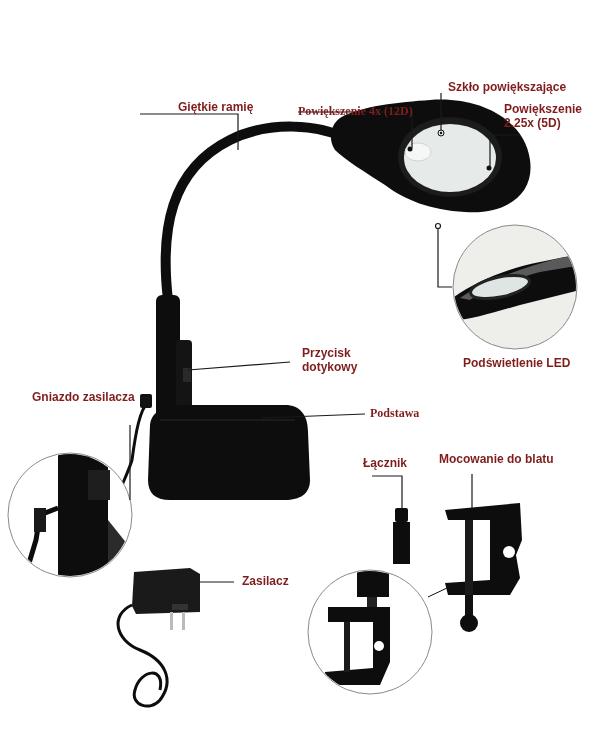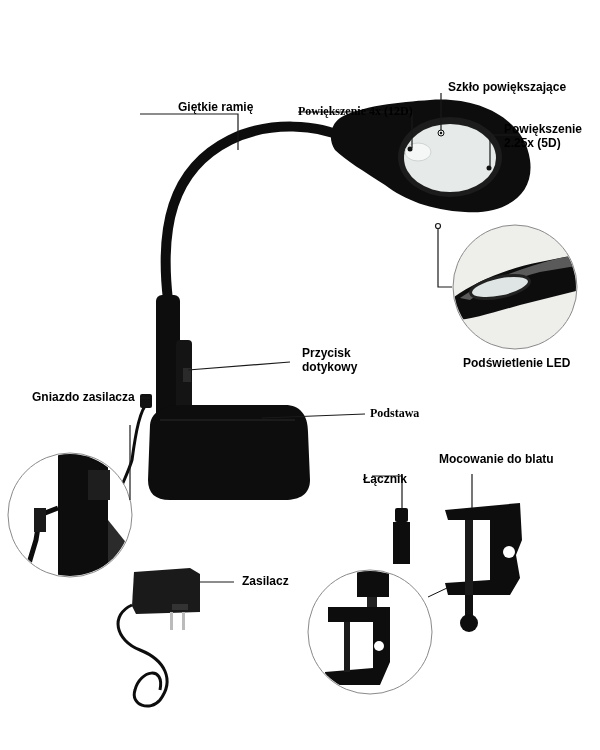--- a/index.html
+++ b/index.html
@@ -1,18 +1,18 @@
 <!DOCTYPE html>
 <html><head>
 <meta charset="utf-8">
 <style>
   html,body{margin:0;padding:0;background:#ffffff;}
   #canvas{position:relative;width:600px;height:750px;overflow:hidden;background:#fff;
     font-family:"Liberation Sans","DejaVu Sans",sans-serif;}
-  .lbl{position:absolute;font-weight:bold;font-size:12px;color:#000000;line-height:14px;white-space:nowrap;}
+  .lbl{position:absolute;font-weight:bold;font-size:12px;color:#7f1d1d;line-height:14px;white-space:nowrap;}
   svg.art{position:absolute;left:0;top:0;}
 </style>
 </head>
 <body>
 
 <div id="canvas">
 
   <svg class="art" width="600" height="750" viewBox="0 0 600 750">
 
     <path d="M168 300 C160 230 170 170 230 140 C270 120 320 125 345 138" stroke="#0d0d0d" stroke-width="10" fill="none" stroke-linecap="round"></path>
@@ -115,28 +115,28 @@
       <polyline points="130,425 130,500"></polyline>
       <polyline points="372,476 402,476 402,508"></polyline>
       <polyline points="472,474 472,508"></polyline>
       <polyline points="194,582 234,582"></polyline>
     </g>
   </svg>
 
   <div class="lbl" style="left:140px;top:100px;margin-left:38px;">Giętkie ramię</div>
   <div class="lbl" style="left:298px;top:104px;font-family:Liberation Serif, serif;">Powiększenie 4x (12D)</div>
   <div class="lbl" style="left:448px;top:80px;">Szkło powiększające</div>
-  <div class="lbl" style="left:504px;top:102px;margin-top:20px;">
+  <div class="lbl" style="left:504px;top:102px;">
     <div>Powiększenie</div>
     <div>2.25x (5D)</div>
   </div>
   <div class="lbl" style="left:463px;top:356px;">Podświetlenie LED</div>
   <div class="lbl" style="left:302px;top:346px;">
     <div>Przycisk</div>
     <div>dotykowy</div>
   </div>
   <div class="lbl" style="left:32px;top:390px;">Gniazdo zasilacza</div>
   <div class="lbl" style="left:370px;top:406px;font-family:Liberation Serif, serif;">Podstawa</div>
-  <div class="lbl" style="left:363px;top:472px;">Łącznik</div>
+  <div class="lbl" style="left:363px;top:456px;">Łącznik</div>
   <div class="lbl" style="left:439px;top:452px;">Mocowanie do blatu</div>
   <div class="lbl" style="left:242px;top:574px;">Zasilacz</div>
 
 </div>
 
 </body></html>

